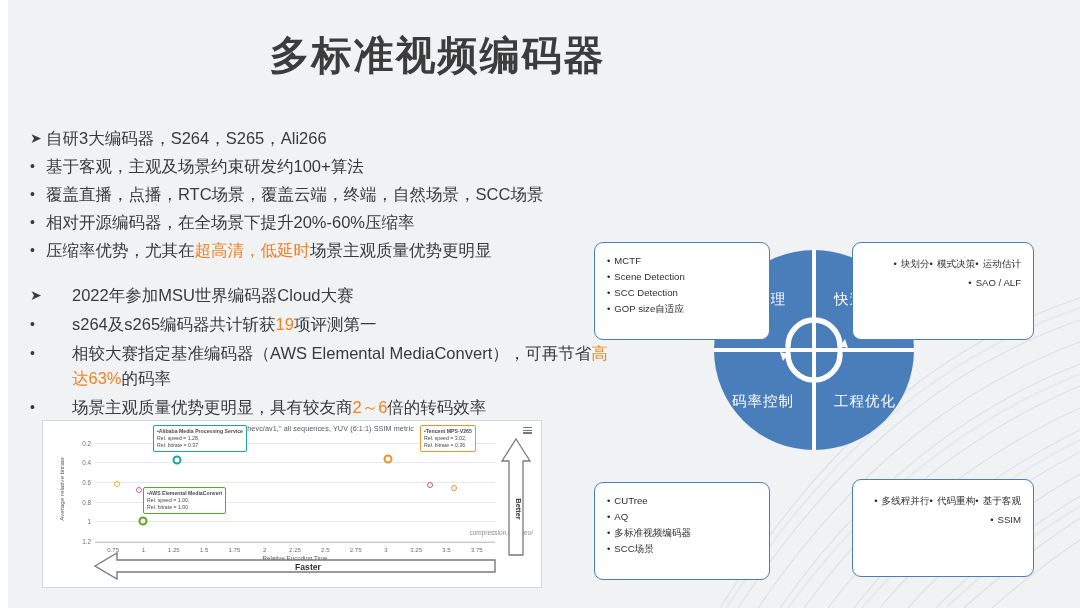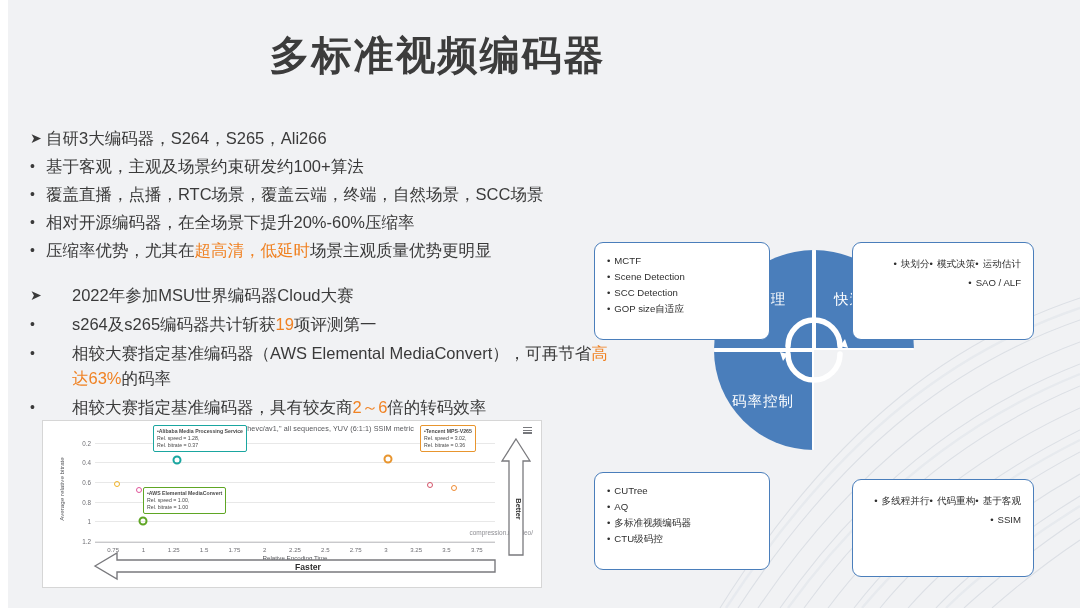--- a/index.html
+++ b/index.html
@@ -94,21 +94,21 @@
     position: absolute; background: #ffffff; border: 1.6px solid #4a7ebb; border-radius: 9px;
     padding: 10px 12px; z-index: 4;
   }
   .info-box ul { list-style: none; }
   .info-box li { font-size: 9.6px; line-height: 16px; color: #2e2e2e; white-space: nowrap; }
   .info-box li::before { content: "\2022"; margin-right: 4px; color: #2e2e2e; }
   #box-tl { left: 6px; top: 6px; width: 176px; height: 98px; }
   #box-tr { left: 264px; top: 6px; width: 182px; height: 98px; text-align: right; }
   #box-tr li { text-align: left; display: inline-block; }
   #box-tr ul { text-align: right; }
-  #box-bl { left: 6px; top: 236px; width: 176px; height: 98px; }
+  #box-bl { left: 6px; top: 246px; width: 176px; height: 98px; }
   #box-br { left: 264px; top: 243px; width: 182px; height: 98px; }
   #box-br ul { text-align: right; }
   #box-br li { text-align: center; display: inline-block; }
 </style>
 </head>
 <body>
 
 <svg id="bg-fan" viewBox="0 0 420 330" preserveAspectRatio="none">
   <g stroke="#d9dde3" stroke-width="1.1" fill="none" opacity="0.85">
     <path d="M420 20 C 300 60, 180 140, 60 330"></path>
@@ -166,21 +166,21 @@
     <div class="bl-row">
       <span class="bl-mark">•</span>
       <span class="bl-text"><span>s264及s265编码器共计斩获</span><span class="hl">19</span><span>项评测第一</span></span>
     </div>
     <div class="bl-row">
       <span class="bl-mark">•</span>
       <span class="bl-text"><span>相较大赛指定基准编码器（AWS Elemental MediaConvert），可再节省</span><span class="hl">高达63%</span><span>的码率</span></span>
     </div>
     <div class="bl-row">
       <span class="bl-mark">•</span>
-      <span class="bl-text"><span>相较大赛指定基准编码器，具有较友商</span><span class="hl">2～6</span><span>倍的转码效率</span></span>
+      <span class="bl-text"><span>场景主观质量优势更明显，具有较友商</span><span class="hl">2～6</span><span>倍的转码效率</span></span>
     </div>
   </div>
 
 <div id="chart-card">
   <div id="chart-title">Speed/quality trade-off "hevc/av1," all sequences, YUV (6:1:1) SSIM metric</div>
   <div id="chart-watermark">compression.ru/video/</div>
 
   <div id="menu-dots">
       <i></i>
       <i></i>
@@ -256,20 +256,23 @@
   <div id="circle">
     <div class="quad" id="q-tl">
         <span>预处理</span>
       </div>
     <div class="quad" id="q-tr">
         <span>快速算法</span>
       </div>
     <div class="quad" id="q-bl">
         <span>码率控制</span>
       </div>
+    <div class="quad" id="q-br">
+        <span>工程优化</span>
+      </div>
   </div>
 
   <svg id="center-swirl" viewBox="0 0 200 200">
     <path d="M74 96 A 26 26 0 0 1 126 96" fill="none" stroke="#ffffff" stroke-width="5.5" stroke-linecap="round"></path>
     <path d="M126 104 A 26 26 0 0 1 74 104" fill="none" stroke="#ffffff" stroke-width="5.5" stroke-linecap="round"></path>
     <path d="M126 96 l 5 -7 l 3 9 z" fill="#ffffff"></path>
     <path d="M74 104 l -5 7 l -3 -9 z" fill="#ffffff"></path>
   </svg>
 
   <div class="info-box" id="box-tr">
@@ -281,19 +284,19 @@
         <li>Scene Detection</li>
         <li>SCC Detection</li>
         <li>GOP size自适应</li>
       </ul>
   </div>
   <div class="info-box" id="box-bl">
     <ul>
         <li>CUTree</li>
         <li>AQ</li>
         <li>多标准视频编码器</li>
-        <li>CTU级码控</li>
+        <li>SCC场景</li>
       </ul>
   </div>
   <div class="info-box" id="box-br">
     <ul><li>多线程并行</li><li>代码重构</li><li>基于客观</li><li>SSIM</li></ul>
   </div>
 </div>
 
 </body></html>

